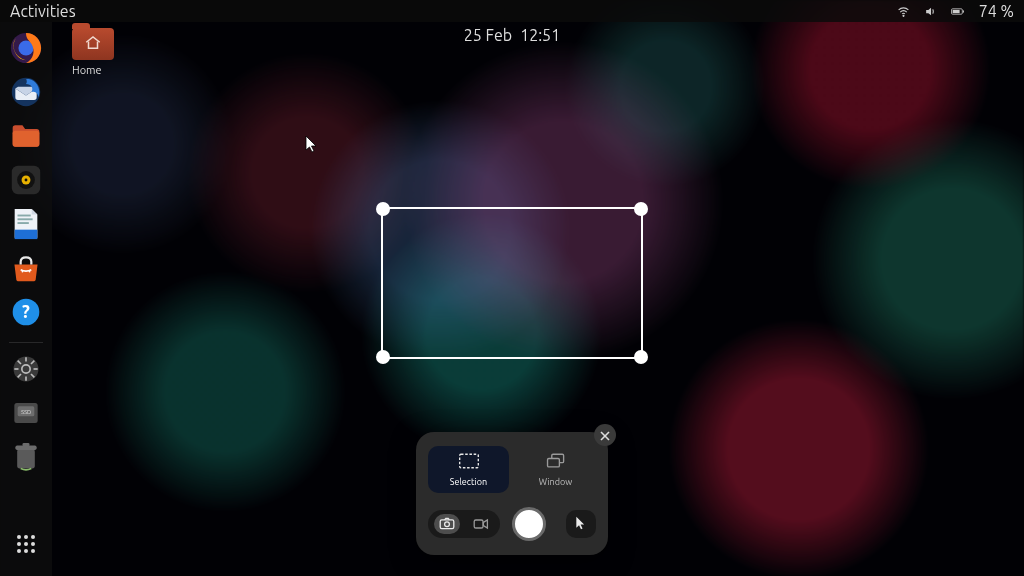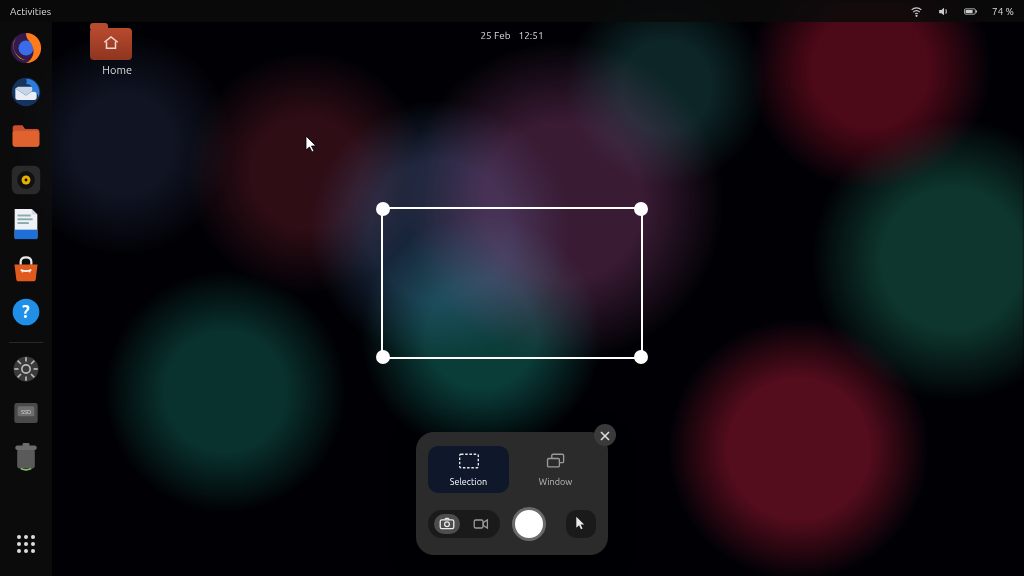--- a/index.html
+++ b/index.html
@@ -19,21 +19,21 @@
       radial-gradient(circle at 65% 15%, rgba(90,220,210,.25) 0 45px, transparent 100px),
       radial-gradient(circle at 12% 25%, rgba(120,150,220,.20) 0 50px, transparent 110px),
       #030308;
     filter: blur(1px) saturate(1.2);
   }
   .dim-overlay { position:absolute; inset:0; background:rgba(0,0,0,.35); }
 
   
   .topbar {
     position:absolute; top:0; left:0; right:0; height:22px;
-    background:rgba(10,10,10,.85); color:#ddd; font-size:10px;
+    background:rgba(10,10,10,.85); color:#ddd; font-size:16px;
     display:flex; align-items:center; padding:0 10px;
   }
   .topbar .tb-left { flex:0 0 auto; }
   .topbar .tb-center { position:absolute; left:50%; transform:translateX(-50%); display:flex; gap:8px;margin-top:48px; }
   .topbar .tb-right { margin-left:auto; display:flex; align-items:center; gap:14px; }
   .topbar svg { display:block; }
 
   
   .dock {
     position:absolute; left:0; top:22px; bottom:0; width:52px;
@@ -46,21 +46,21 @@
   }
   .dock-sep { width:34px; height:1px; background:rgba(255,255,255,.12); margin:6px 0; }
   .dock .apps-button {
     margin-top:auto; margin-bottom:12px; width:40px; height:40px;
     display:flex; align-items:center; justify-content:center;
   }
 
   
   .desktop-icon {
     position:absolute; left:72px; top:28px; width:60px;
-    display:flex; flex-direction:column; align-items:flex-end;
+    display:flex; flex-direction:column; align-items:flex-start;
     color:#ddd; font-size:11px;
   }
   .folder-shape {
     width:42px; height:32px; border-radius:4px;
     background:linear-gradient(#b84a2e,#8e3520);
     position:relative; margin-bottom:4px;
   }
   .folder-shape::before {
     content:""; position:absolute; top:-5px; left:0; width:18px; height:6px;
     background:#b84a2e; border-radius:3px 3px 0 0;

